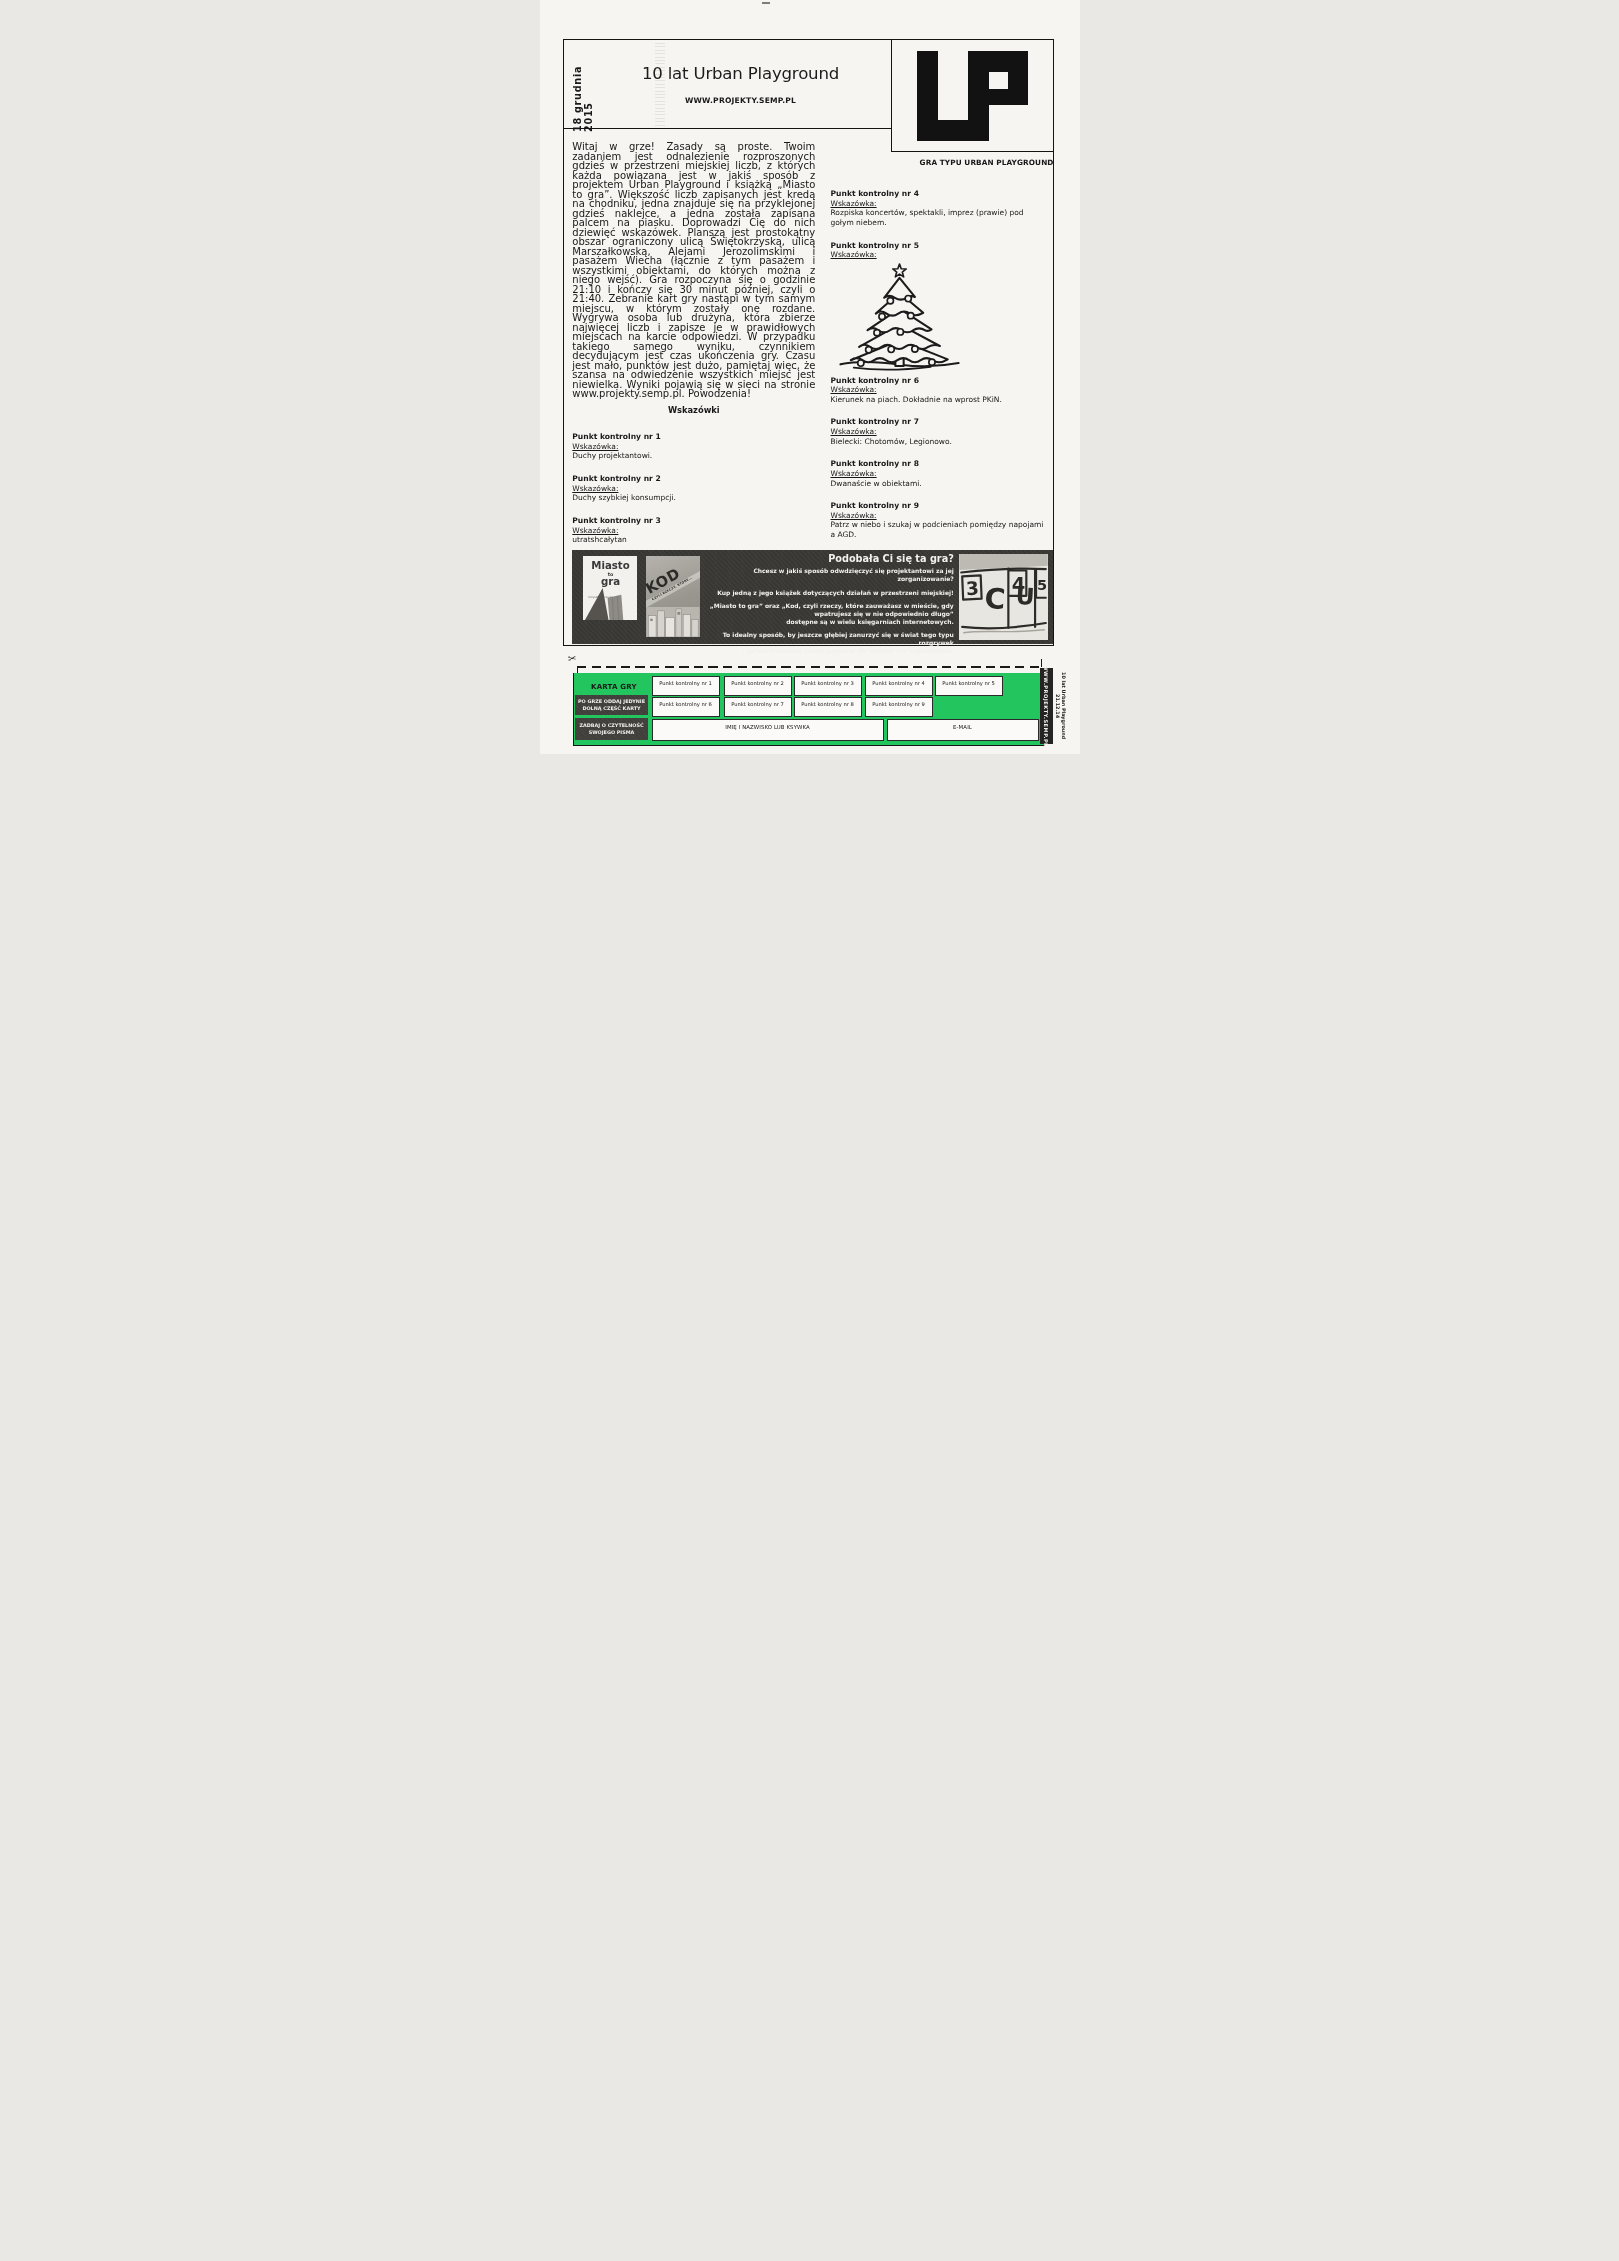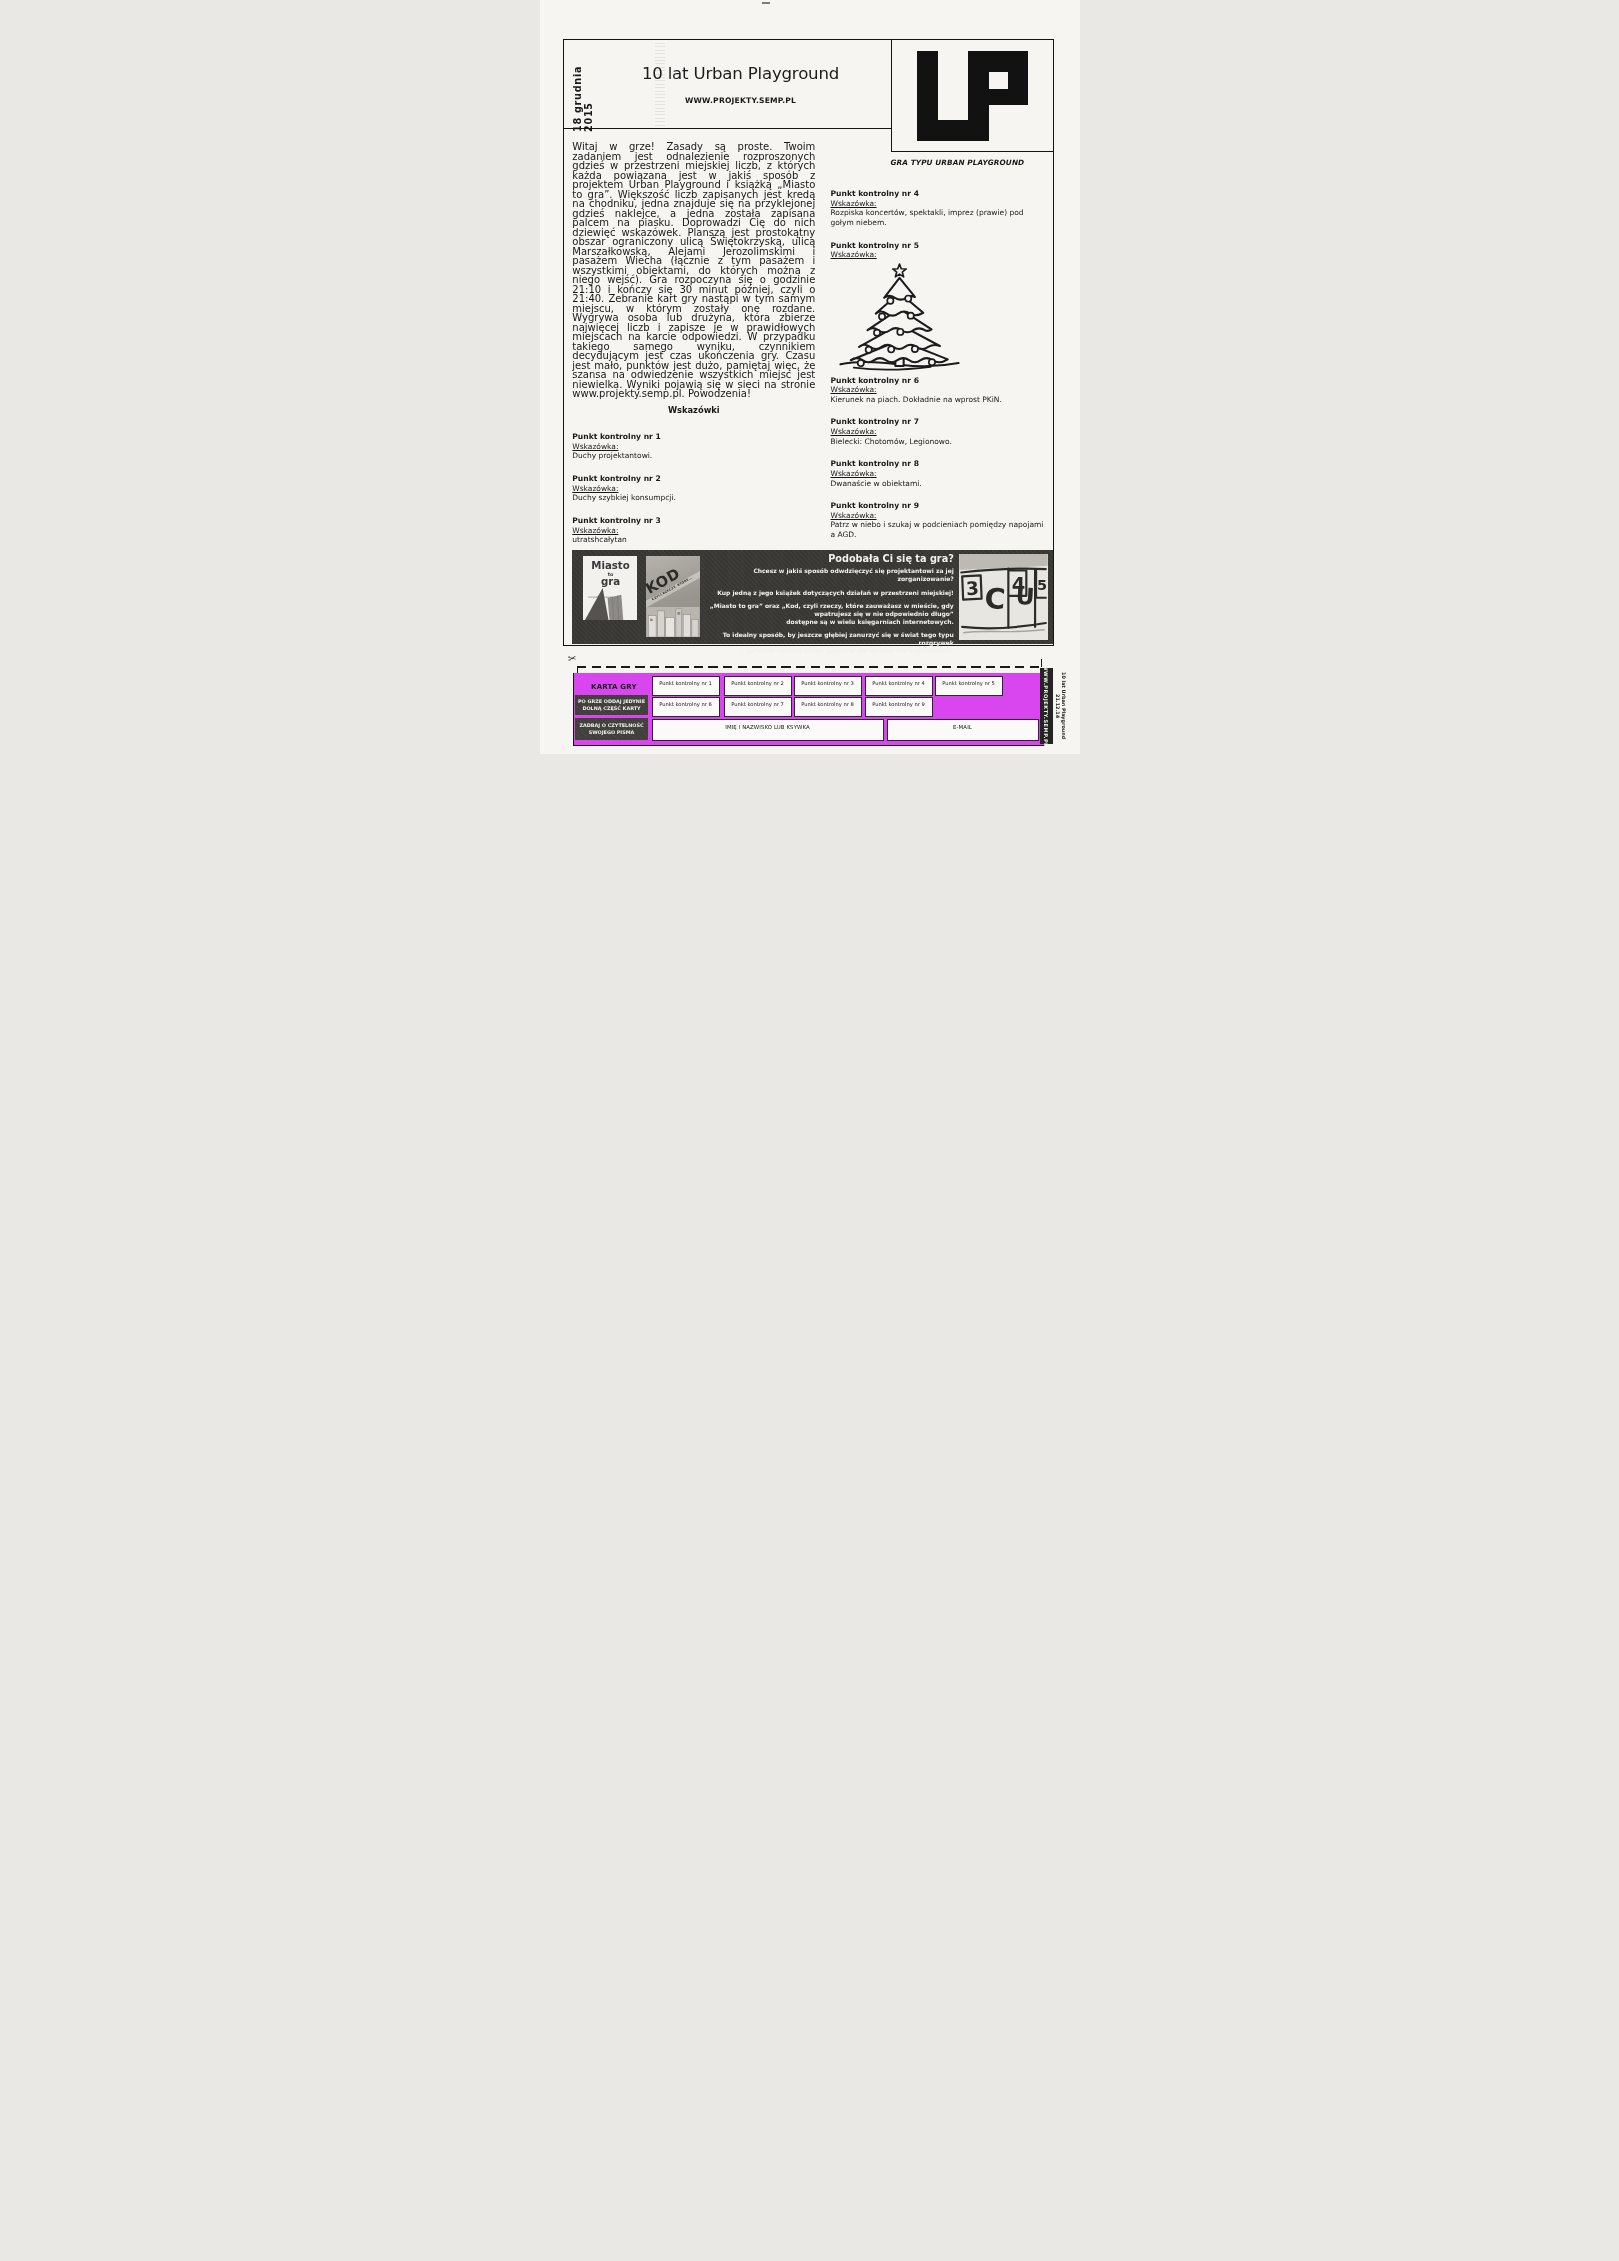--- a/index.html
+++ b/index.html
@@ -14,21 +14,21 @@
 
   .v-date{position:absolute;left:8.8px;top:2.9px;height:89px;writing-mode:vertical-rl;transform:rotate(180deg);
           font-weight:bold;font-size:9.7px;letter-spacing:0.7px;}
   .header-center{position:absolute;left:28px;top:24px;width:298px;text-align:center;}
   .doc-title{font-size:16.6px;letter-spacing:-0.2px;color:#1c1c1c;}
   .doc-site{margin-top:12.7px;font-size:7.6px;font-weight:bold;letter-spacing:0.2px;}
   .header-divider{position:absolute;left:0;top:88px;width:327px;border-top:1.2px solid #141414;}
 
   .logo-box{position:absolute;left:327px;top:0;width:162px;height:112px;border-left:1.2px solid #141414;
             border-bottom:1.2px solid #141414;box-sizing:border-box;display:flex;align-items:center;justify-content:center;}
-  .logo-caption{position:absolute;left:327px;top:118px;width:163px;text-align:left;font-weight:bold;font-size:7.3px;letter-spacing:0.1px;font-style:italic;}
+  .logo-caption{position:absolute;left:327px;top:118px;width:163px;text-align:right;font-weight:bold;font-size:7.3px;letter-spacing:0.1px;}
 
   .left-col{position:absolute;left:8.8px;top:102px;width:243px;}
   .intro{font-size:10px;line-height:9.5px;text-align:justify;}
   .hints-title{text-align:center;font-weight:bold;font-size:8.3px;margin-top:6.3px;}
   .cp{font-size:7.5px;line-height:9.7px;}
   .cp-title{font-weight:bold;font-size:7.6px;}
   .cp-label{text-decoration:underline;text-decoration-thickness:0.7px;text-underline-offset:1px;}
   .left-col .cp1{margin-top:17px;} .left-col .cp{margin-bottom:13px;}
 
   .right-col{position:absolute;left:267px;top:149px;width:215px;}
@@ -57,21 +57,21 @@
   .photo{position:absolute;left:387px;top:3.9px;width:89px;height:86px;background:#e8e6e1;}
 
   
   .cutline{position:absolute;left:37px;top:666px;width:466px;height:1.9px;
            background:repeating-linear-gradient(90deg,#1a1a1a 0 9.3px,transparent 9.3px 14.6px);}
   .cut-tick-l{position:absolute;left:37px;top:668px;width:1.9px;height:6.3px;background:#1a1a1a;}
   .cut-tick-r{position:absolute;left:501px;top:659px;width:1.9px;height:7.8px;background:#1a1a1a;}
   .scissors{position:absolute;left:28px;top:653px;font-size:10.2px;color:#232323;transform:rotate(-8deg);}
 
   .form{position:absolute;left:33px;top:673px;width:472px;height:73px;box-sizing:border-box;
-        border:1.2px solid #161616;border-top:none;background:#d946ef;}
+        border:1.2px solid #161616;border-top:none;background:#22c55e;}
   .karta-title{position:absolute;left:3.9px;top:9.7px;width:73px;text-align:center;font-weight:bold;font-size:7px;letter-spacing:0.2px;}
   .slot{position:absolute;height:20.5px;width:68px;border:1px solid #2a2a2a;background:#fbfaf8;box-sizing:border-box;
         text-align:center;font-size:5.2px;padding-top:3.4px;}
   .r1{top:2.9px;} .r2{top:24px;height:19.5px;}
   .sx0{left:78px;} .sx1{left:150px;} .sx2{left:220px;} .sx3{left:291px;} .sx4{left:361px;}
   .darknote{position:absolute;left:1.5px;width:73px;background:#403e3a;color:#f1f0ed;text-align:center;
             font-size:4.9px;font-weight:bold;line-height:1.4;display:flex;flex-direction:column;justify-content:center;
             background-image:repeating-linear-gradient(42deg,rgba(255,255,255,.04) 0 1px,transparent 1px 2.4px);}
   .note1{top:22.4px;height:19.5px;} .note2{top:45px;height:22.4px;}
   .bigfield{position:absolute;top:46px;height:22.4px;border:1px solid #2a2a2a;background:#fbfaf8;box-sizing:border-box;

